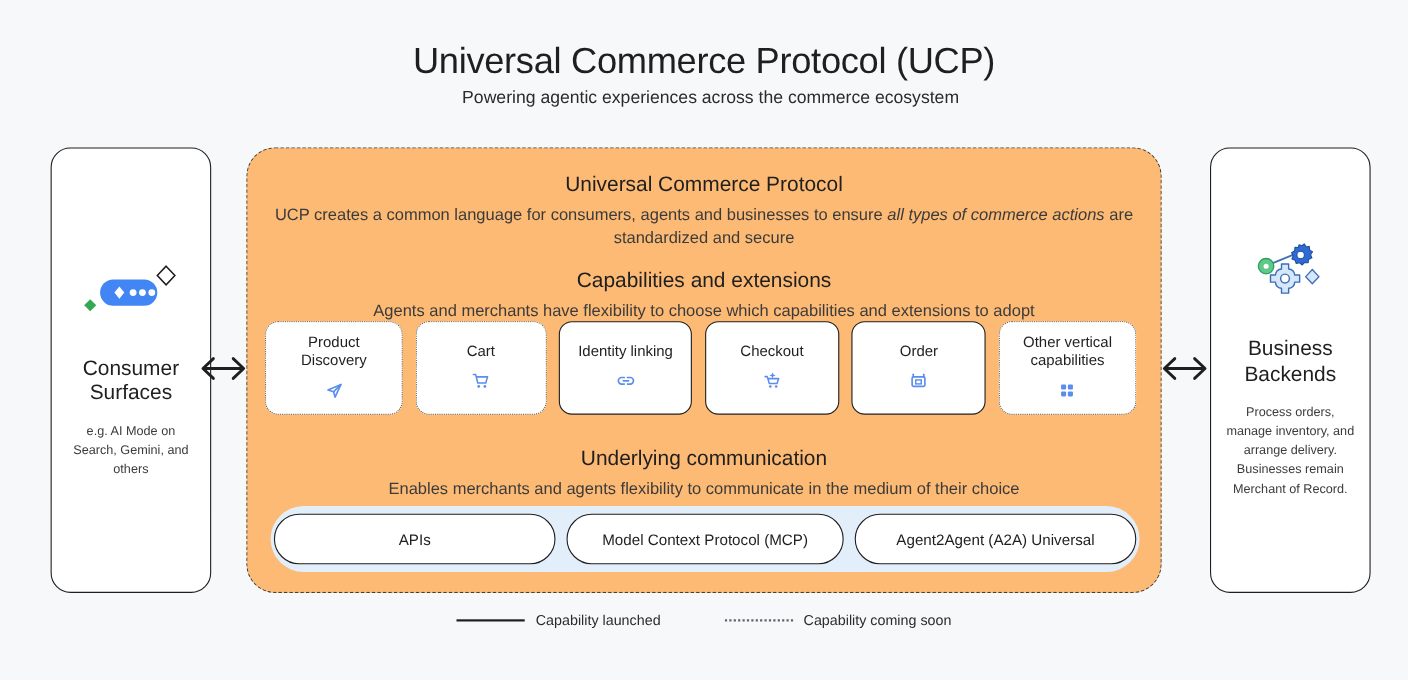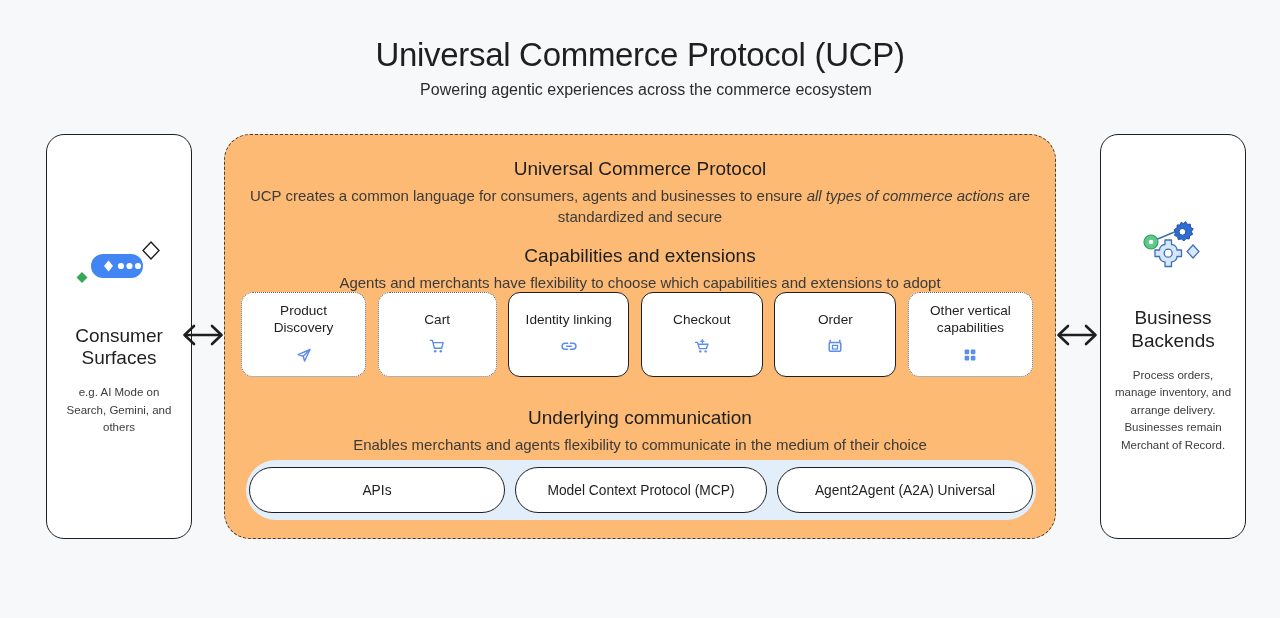--- a/index.html
+++ b/index.html
@@ -286,14 +286,24 @@
           <path d="M0 -10.5 L2.6 -9.6 L4.6 -11.3 L6.6 -8.5 L9.2 -9 L9.6 -5.6 L12.2 -4.2 L10.4 -1.4 L11.6 1.4 L8.6 2.8 L8.2 5.9 L5 5.6 L2.9 7.9 L0.4 5.9 L-2.6 6.6 L-3.6 3.6 L-6.5 2.4 L-5.4 -0.5 L-6.8 -3.3 L-4 -5 L-3.8 -8.1 L-0.7 -8 Z" fill="#2f6bd4" stroke="#1f4f9e" stroke-width="1" stroke-linejoin="round"></path>
           <circle cx="1.4" cy="-1.2" r="3.4" fill="#ffffff" stroke="#1f4f9e" stroke-width="1"></circle>
         </g>
         <path d="M66 26 L72 32.5 L66 39 L60 32.5 Z" fill="#d6e6fb" stroke="#3c6fb5" stroke-width="1.2"></path>
       </svg>
     </div>
     <div class="panel-title">Business Backends</div>
     <div class="panel-desc">Process orders, manage inventory, and arrange delivery. Businesses remain Merchant of Record.</div>
   </div>
 
+  <div class="legend">
+    <div class="legend-item">
+      <span class="legend-line-solid"></span>
+      <span class="legend-text">Capability launched</span>
+    </div>
+    <div class="legend-item">
+      <span class="legend-line-dotted"></span>
+      <span class="legend-text">Capability coming soon</span>
+    </div>
+  </div>
 
 </div>
 
 </body></html>

